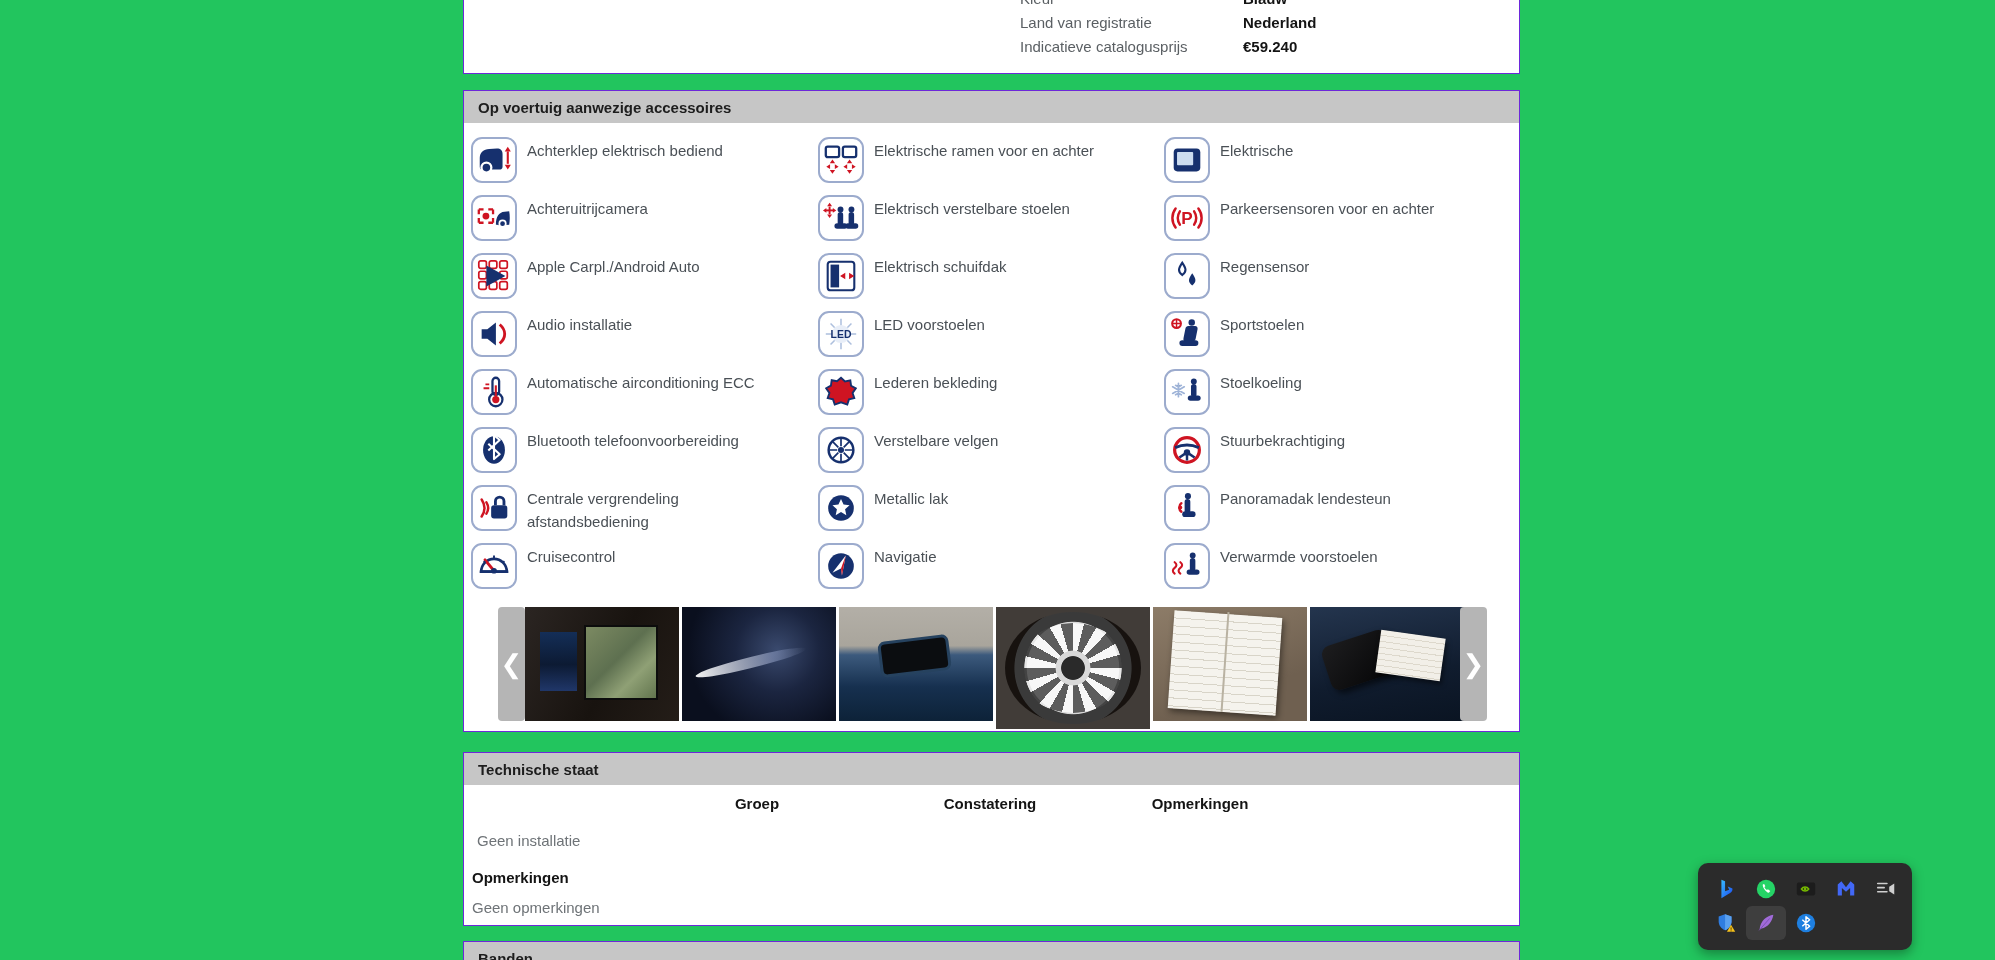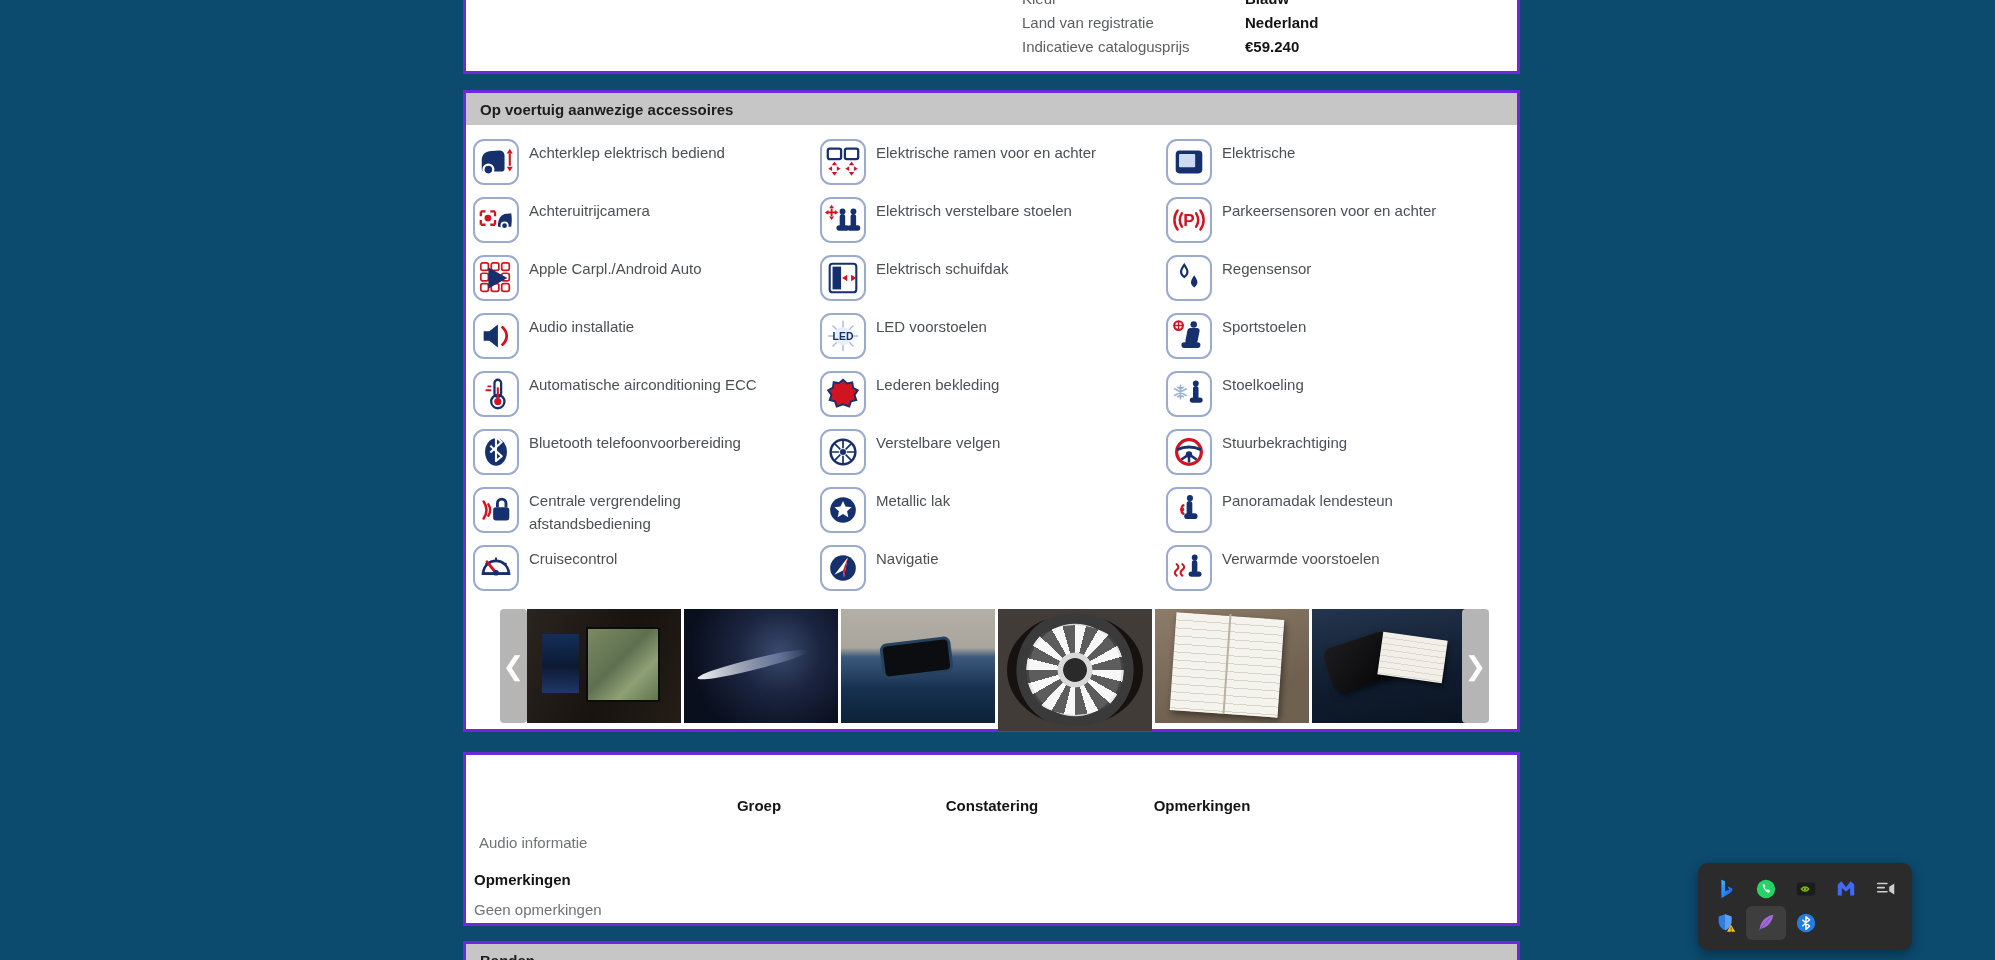--- a/index.html
+++ b/index.html
@@ -1,18 +1,18 @@
 <!DOCTYPE html>
 <html><head>
 <meta charset="utf-8">
 <style>
   html,body{margin:0;padding:0;background:#fff;}
-  .page{position:relative;width:1995px;height:960px;overflow:hidden;background:#0c4a6e;
+  .page{position:relative;width:1995px;height:960px;overflow:hidden;background:#22c55e;
         font-family:"Liberation Sans","DejaVu Sans",sans-serif;color:#4a5056;font-size:15px;}
-  .card{position:absolute;left:463px;width:1057px;background:#fff;border:3px solid #6d28d9;box-sizing:border-box;}
+  .card{position:absolute;left:463px;width:1057px;background:#fff;border:1px solid #6d28d9;box-sizing:border-box;}
   .bar{height:32px;background:#c6c6c6;display:flex;align-items:center;padding-left:14px;
        font-weight:bold;font-size:15px;color:#1d1d1d;box-sizing:border-box;}
   
   .top-card{top:-21px;height:95px;border-top:none;}
   .vrow{position:absolute;height:19px;line-height:19px;white-space:nowrap;}
   .vrow .vlabel{position:absolute;left:556px;color:#5a5f63;}
   .vrow .vvalue{position:absolute;left:779px;color:#141414;font-weight:bold;}
   
   .acc-card{top:90px;height:642px;}
   .acc-item{position:absolute;width:300px;}
@@ -387,24 +387,27 @@
           <div class="thumb t3"></div>
           <div class="thumb t4 tall"></div>
           <div class="thumb t5"></div>
           <div class="thumb t6"></div>
         </div>
       <button class="cnav next">❯</button>
     </div>
   </section>
 
   <section class="card tech-card">
+    <header class="bar">
+      <span>Technische staat</span>
+    </header>
     <span class="tcol" style="left:293px">Groep</span>
     <span class="tcol" style="left:526px">Constatering</span>
     <span class="tcol" style="left:736px">Opmerkingen</span>
-    <span class="muted" style="left:13px;top:79px">Audio informatie</span>
+    <span class="muted" style="left:13px;top:79px">Geen installatie</span>
     <span class="subhead" style="left:8px;top:116px">Opmerkingen</span>
     <span class="muted" style="left:8px;top:146px">Geen opmerkingen</span>
   </section>
 
   <section class="card banden-card">
     <header class="bar">
       <span>Banden</span>
     </header>
   </section>
 

